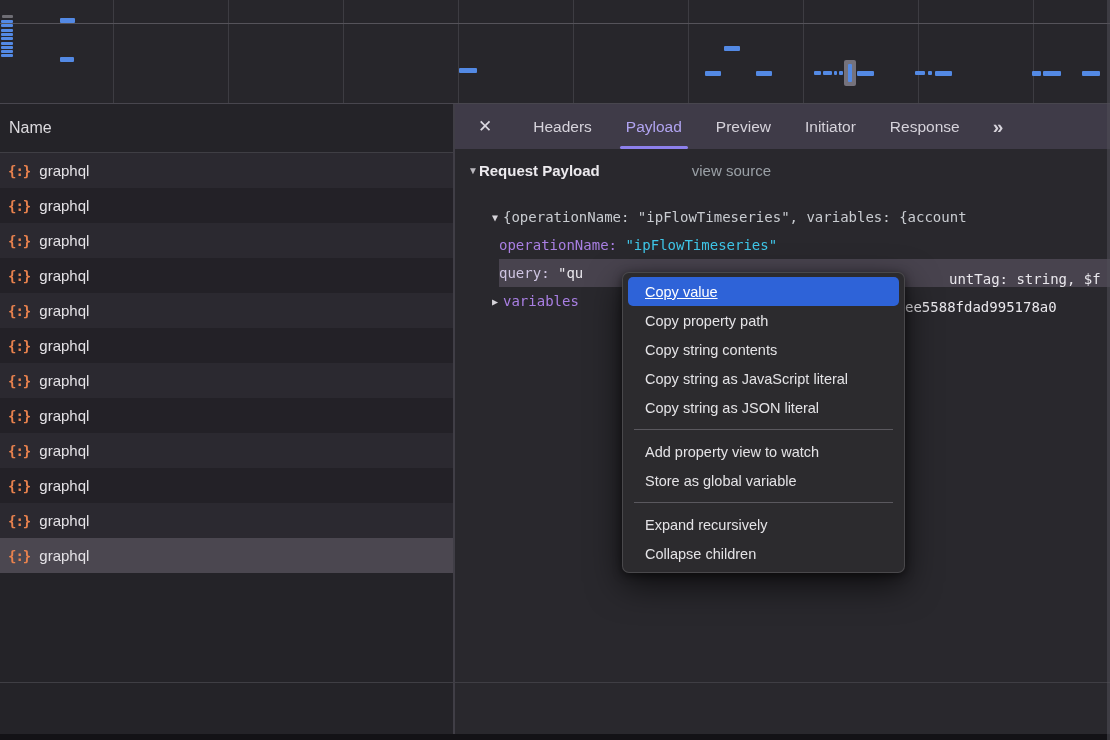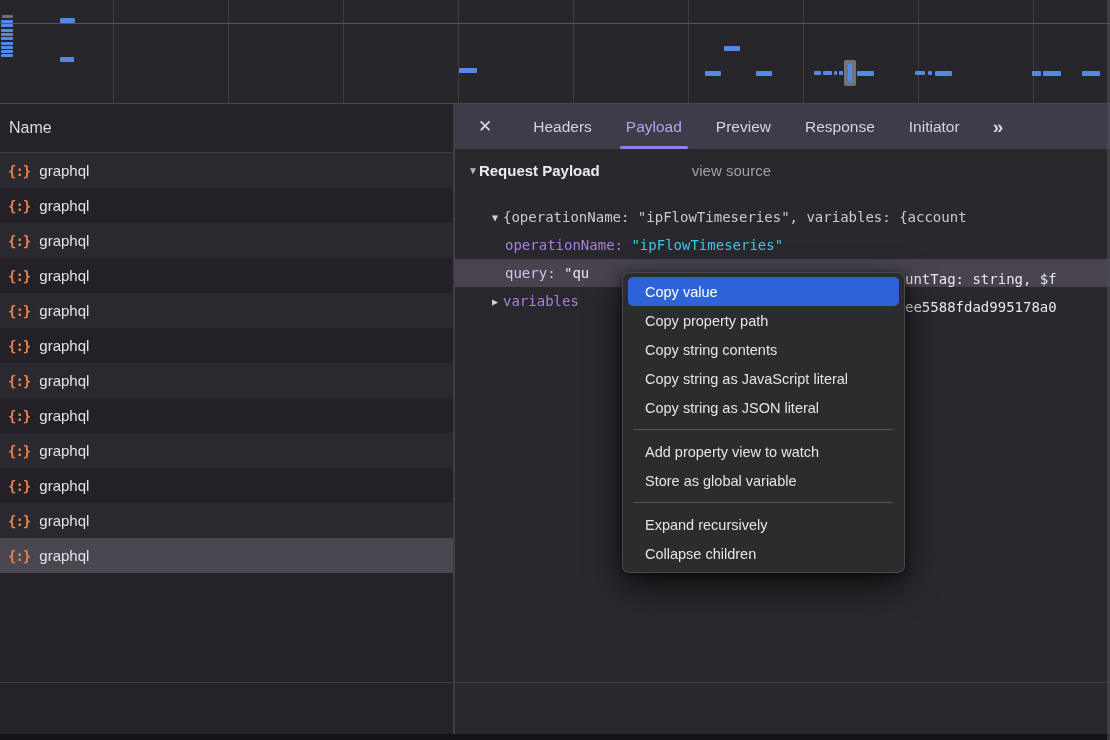--- a/index.html
+++ b/index.html
@@ -39,39 +39,39 @@
   
   .payload{position:relative;height:100%;}
   .section-head{position:absolute;left:13px;top:13px;display:flex;align-items:center;}
   .twisty-down{font-size:10px;color:#b9b7bd;margin-right:1px;}
   .section-title{font-size:15px;font-weight:bold;color:#eceaee;}
   .view-source{margin-left:92px;font-size:15px;color:#9aa0a6;}
   .mono{font-family:"DejaVu Sans Mono",monospace;font-size:14px;white-space:pre;}
   .tree-row{position:absolute;left:0;right:0;height:28px;display:flex;align-items:center;overflow:hidden;}
   .tw{width:16px;text-align:center;font-size:10px;color:#d6d4da;flex:none;}
   .indent-32{padding-left:32px;}
-  .indent-50{padding-left:50px;}
+  .indent-50{margin-left:44px;}
   .summary-text{color:#c9ccd1;}
   .key{color:#a97fe3;}
   .str{color:#3fc6e8;}
   .plain{color:#e9e7ec;}
   .key-sel{color:#cfc5e2;}
   .row-selected{background:#48434e;}
   .frag-right{position:absolute;left:450px;top:0;height:28px;display:flex;align-items:flex-end;}
   
   .footer-line{position:absolute;left:0;right:0;top:682px;height:1px;background:#3f3e44;}
   .bottom-strip{position:absolute;left:0;right:0;bottom:0;height:6px;background:#131216;}
   .right-edge{position:absolute;right:0;top:0;width:3px;height:740px;background:#504e57;opacity:.55;}
   
   .context-menu{position:absolute;left:622px;top:272px;width:281px;background:#2c2b2e;
     border:1px solid rgba(255,255,255,.14);border-radius:7px;padding:4px 0;
     box-shadow:0 12px 34px rgba(0,0,0,.65),0 2px 8px rgba(0,0,0,.5);z-index:50;}
   .menu-item{height:29px;display:flex;align-items:center;margin:0 5px;padding-left:17px;
     font-size:14.5px;color:#e4e3e6;border-radius:5px;}
-  .menu-item.highlighted{background:#2e63d8;color:#fff;}
+  .menu-item.highlighted{background:#2e63d8;color:#fff;text-decoration:underline;}
   .menu-sep{height:1px;background:#5a585e;margin:7px 11px;}
 </style>
 </head>
 <body>
 
 <div class="screen">
 
   <div class="overview" id="overview">
       <div class="ov-grid" style="left: 113px;"></div>
       <div class="ov-grid" style="left: 228px;"></div>
@@ -170,22 +170,22 @@
       </div>
   </div>
 
   <div class="right-panel">
     <div class="tabbar" id="tabbar">
       <span class="close-x">✕</span>
 
     <div class="tab">Headers</div>
         <div class="tab selected">Payload</div>
         <div class="tab">Preview</div>
+        <div class="tab">Initiator</div>
         <div class="tab">Response</div>
-        <div class="tab">Initiator</div>
         <span class="overflow">»</span>
       </div>
 
     <div class="payload">
       <div class="section-head">
         <span class="twisty-down">▼</span>
         <span class="section-title">Request Payload</span>
         <span class="view-source">view source</span>
       </div>
 

